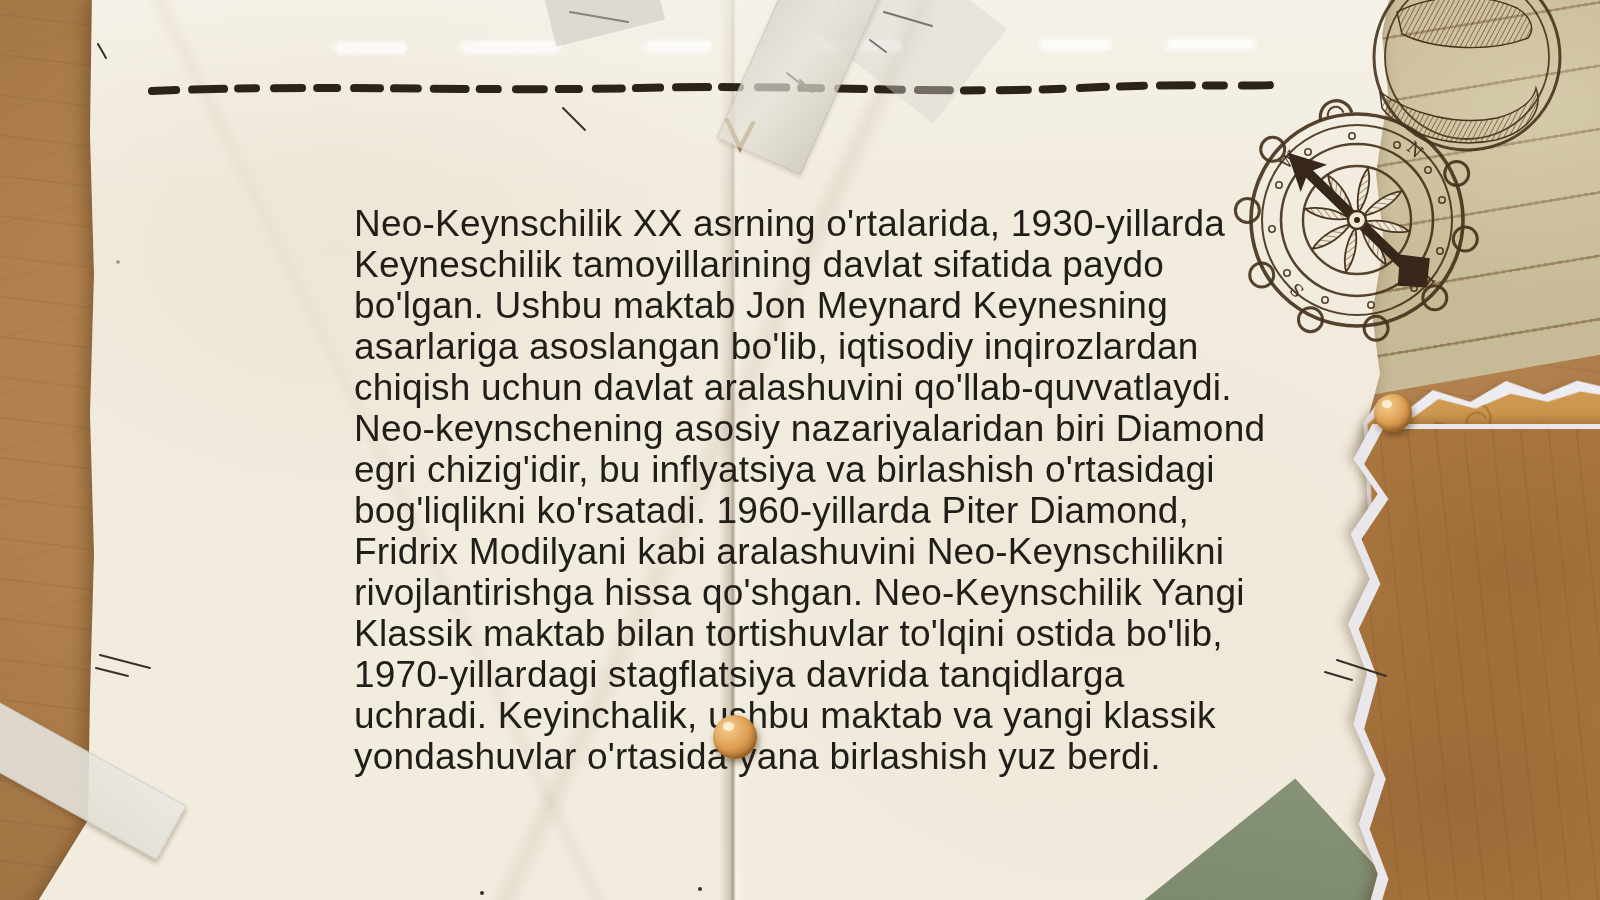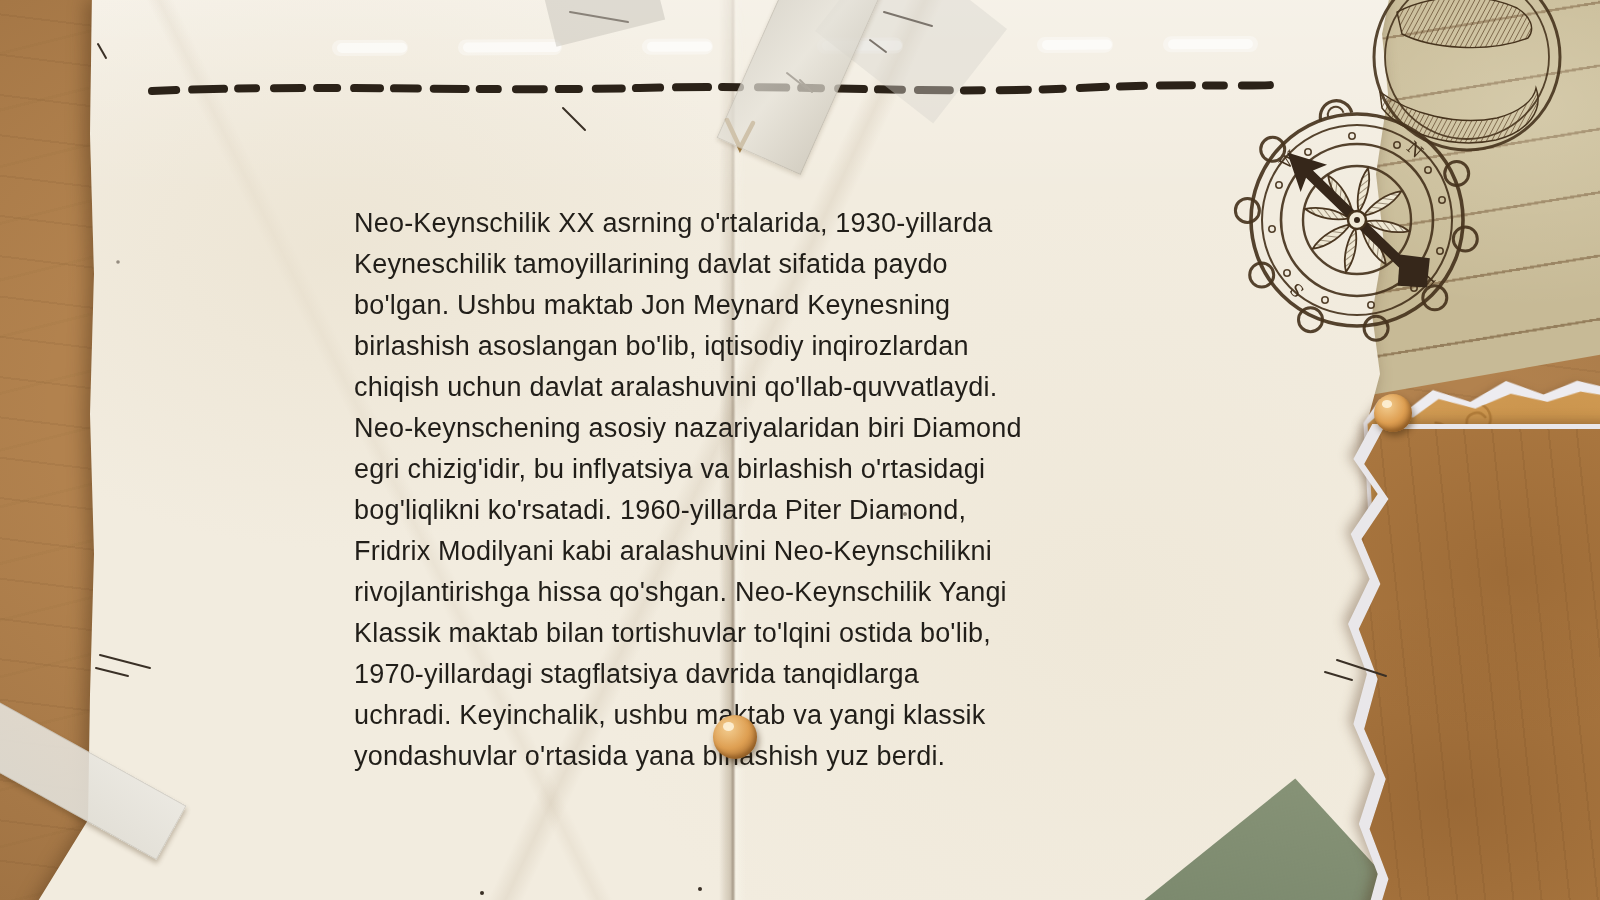--- a/index.html
+++ b/index.html
@@ -66,21 +66,21 @@
   .brown-core{position:absolute;inset:0;
     background-color:#a9763f;
     background-image:
       radial-gradient(220px 160px at 60% 30%, rgba(140,92,44,.4), transparent),
       radial-gradient(260px 200px at 40% 75%, rgba(126,80,36,.35), transparent),
       repeating-linear-gradient(84deg, transparent 0 26px, rgba(90,56,22,.12) 26px 28px);
     clip-path:polygon(13% 1%,6% 8%,15% 15%,5% 23%,12% 32%,4% 41%,11% 51%,6% 61%,14% 71%,
       8% 81%,15% 91%,10% 100%,100% 100%,100% 1%);}
   
   .text-block{left:354px;top:203px;width:900px;z-index:7;}
-  .text-line{height:41px;font-size:27px;line-height:41px;letter-spacing:.2px;
+  .text-line{height:41px;font-size:37px;line-height:41px;letter-spacing:.2px;
     color:#211e19;white-space:nowrap;}
   
   .overlay{left:0;top:0;z-index:7;pointer-events:none;}
   
   .compass-svg{left:1213px;top:88px;z-index:6;}
   .globe-svg{left:1352px;top:-48px;z-index:6;}
   
   .tape{background:linear-gradient(105deg, rgba(214,210,200,.85), rgba(228,225,216,.68) 50%, rgba(205,200,188,.8));
     box-shadow:inset 0 0 0 1px rgba(120,110,95,.18), 1px 2px 4px rgba(90,65,35,.18);}
   .tape-top{left:800px;top:-40px;width:92px;height:215px;transform:rotate(24deg);
@@ -255,21 +255,21 @@
       <circle cx="700" cy="889" r="2" fill="#3a3026" stroke="none"></circle>
       <circle cx="905" cy="514" r="2" fill="#3a3026" stroke="none" opacity=".6"></circle>
       <circle cx="118" cy="262" r="1.8" fill="#3a3026" stroke="none" opacity=".5"></circle>
     </g>
   </svg>
 
   <div class="abs text-block">
       <div class="text-line">Neo-Keynschilik XX asrning o'rtalarida, 1930-yillarda</div>
       <div class="text-line">Keyneschilik tamoyillarining davlat sifatida paydo</div>
       <div class="text-line">bo'lgan. Ushbu maktab Jon Meynard Keynesning</div>
-      <div class="text-line">birlashish asoslangan bo'lib, iqtisodiy inqirozlardan</div>
+      <div class="text-line">asarlariga asoslangan bo'lib, iqtisodiy inqirozlardan</div>
       <div class="text-line">chiqish uchun davlat aralashuvini qo'llab-quvvatlaydi.</div>
       <div class="text-line">Neo-keynschening asosiy nazariyalaridan biri Diamond</div>
       <div class="text-line">egri chizig'idir, bu inflyatsiya va birlashish o'rtasidagi</div>
       <div class="text-line">bog'liqlikni ko'rsatadi. 1960-yillarda Piter Diamond,</div>
       <div class="text-line">Fridrix Modilyani kabi aralashuvini Neo-Keynschilikni</div>
       <div class="text-line">rivojlantirishga hissa qo'shgan. Neo-Keynschilik Yangi</div>
       <div class="text-line">Klassik maktab bilan tortishuvlar to'lqini ostida bo'lib,</div>
       <div class="text-line">1970-yillardagi stagflatsiya davrida tanqidlarga</div>
       <div class="text-line">uchradi. Keyinchalik, ushbu maktab va yangi klassik</div>
       <div class="text-line">yondashuvlar o'rtasida yana birlashish yuz berdi.</div>

